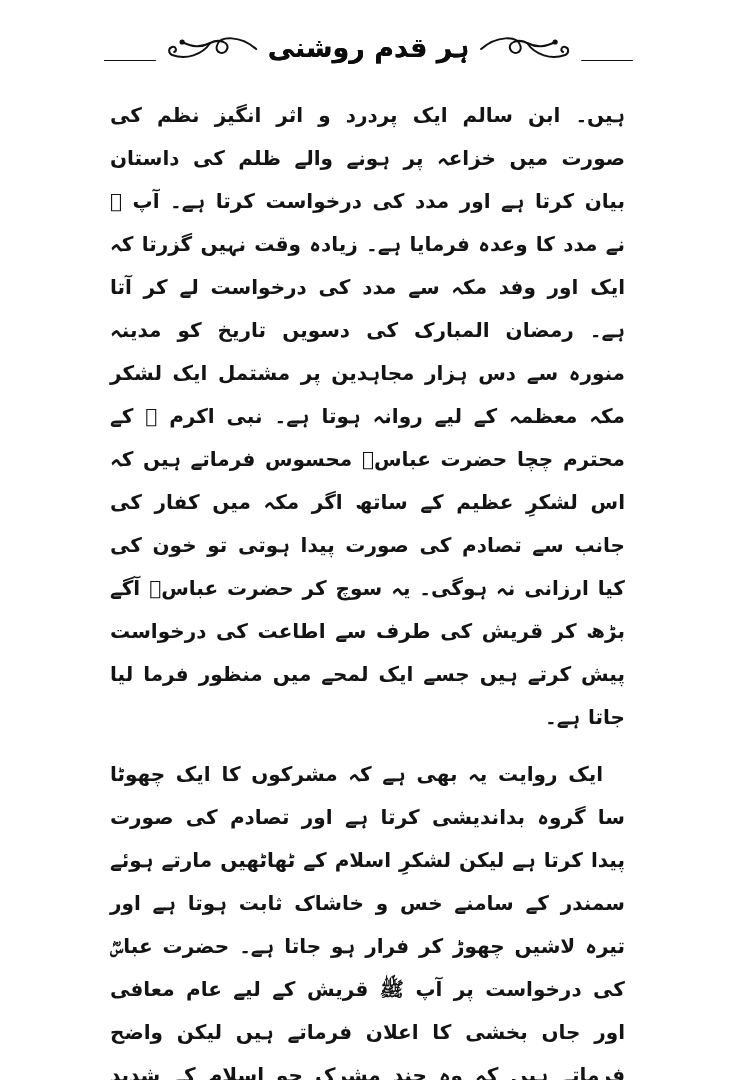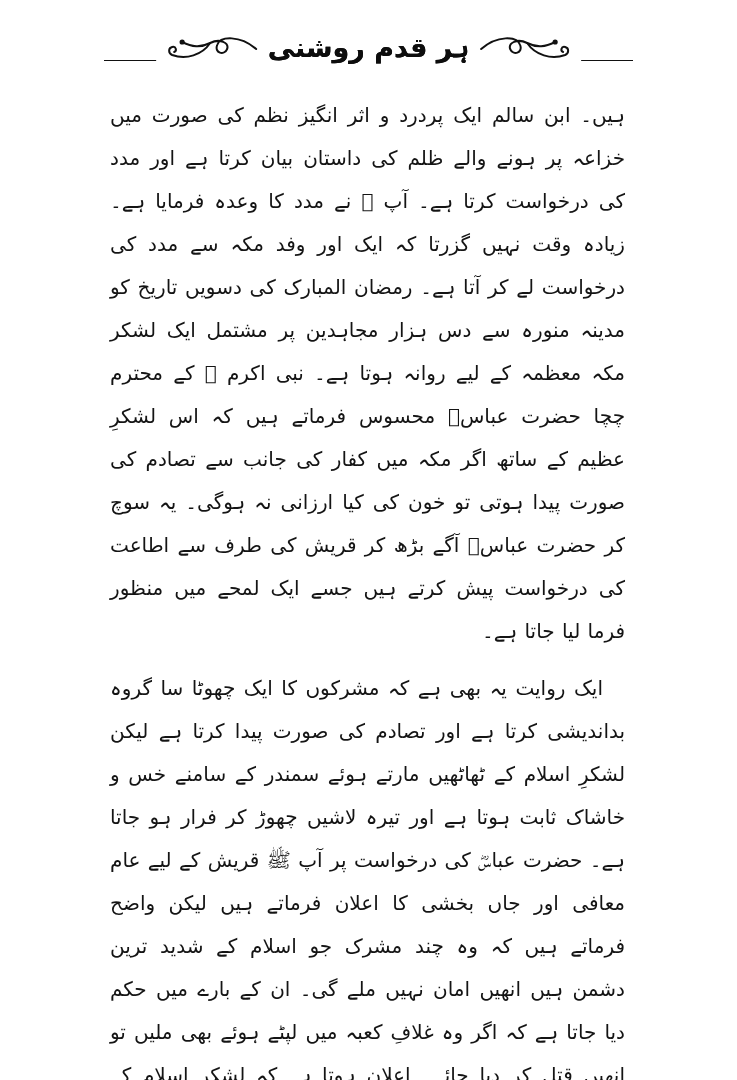--- a/index.html
+++ b/index.html
@@ -62,20 +62,21 @@
     text-align: justify;
   }
   .page-body p {
     margin: 0 0 14px 0;
     font-size: 20px;
     line-height: 43px;
     color: #141414;
     text-align: justify;
     text-align-last: right;
     word-spacing: 1px;
+    font-weight: bold;
   }
   .page-body p.indent {
     text-indent: 22px;
   }
 </style>
 </head>
 <body>
 
 <div class="page">
 

